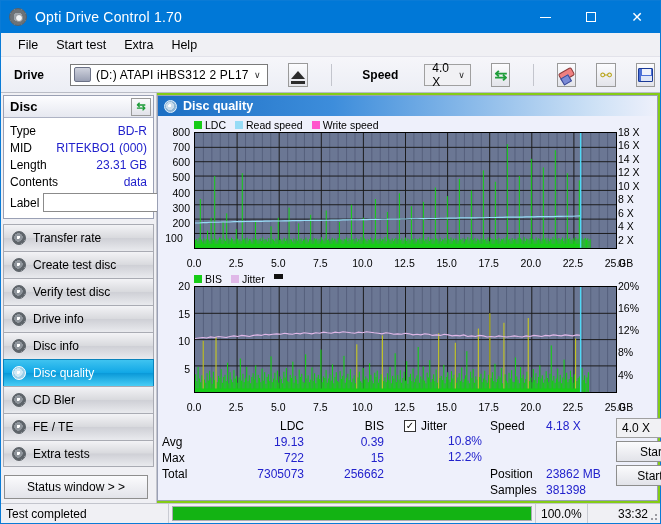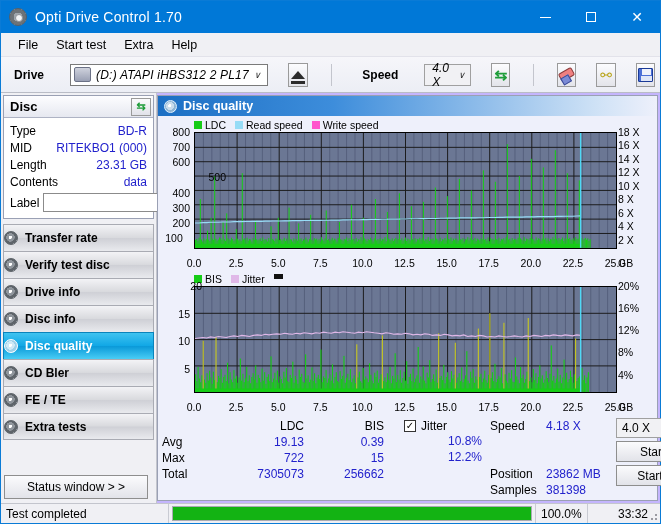--- a/index.html
+++ b/index.html
@@ -8,21 +8,21 @@
     width: 661px; height: 524px;
     font-family: "Liberation Sans", sans-serif;
     font-size: 12px;
     overflow: hidden;
   }
   body { background: #eceffb; }
 
   .window {
     width: 661px; height: 524px;
     position: relative;
-    background: #c4b5fd;
+    background: #84cc16;
     border: 1px solid #0a7bd6;
     display: flex; flex-direction: column;
   }
 
   
   .titlebar {
     height: 32px; background: #0078d7; color: #fff;
     display: flex; align-items: center; flex: none;
     position: relative;
   }
@@ -59,21 +59,21 @@
   .toolbar {
     height: 36px; display: flex; align-items: center; flex: none;
     background: linear-gradient(#f6f6fa, #eceef5);
     padding: 0 5px; gap: 20px;
     border-bottom: 1px solid #b9bcc6;
   }
   .tb-label { font-weight: bold; font-size: 12px; padding: 0 6px 0 8px; }
   .combo {
     height: 22px; background: #fff; border: 1px solid #7a7a7a;
     display: flex; align-items: center; padding: 0 2px 0 3px;
-    font-size: 12px; position: relative; font-style: italic;
+    font-size: 12px; position: relative;
   }
   .combo .caret {
     margin-left: auto; width: 16px; text-align: center; color: #2b2b2b; font-size: 9px;
   }
   .drive-combo { width: 272px; }
   .drive-combo .dtxt { margin-left: 5px; letter-spacing: .2px; }
   .speed-combo { width: 62px; background: #f1f1f4; border: 1px solid #a0a0a0; }
   .speed-combo .stxt { margin-left: 4px; }
   .tbtn {
     width: 26px; height: 24px; border: 1px solid #9a9a9a;
@@ -125,24 +125,24 @@
   .label-btn {
     width: 22px; height: 21px; border: 1px solid #9a9a9a;
     background: linear-gradient(#fbfbfd,#e1e2e9);
     display: flex; align-items: center; justify-content: center;
   }
   .cd-ico { width:13px;height:13px;border-radius:50%;background:radial-gradient(circle,#fff 0 18%,#d8cf4a 19% 60%,#b0a830 61% 100%);border:1px solid #8a842a; }
 
   .navlist { margin: 5px 2px 0 2px; display: flex; flex-direction: column; }
   .navitem {
     height: 27px; display: flex; align-items: center; gap: 7px;
+    padding-left: 8px;
     background: linear-gradient(#f3f3f6 0%, #d9dade 48%, #cfd0d6 52%, #e9eaee 100%);
     border: 1px solid #a9abb3; border-bottom: none;
     font-size: 12px;
-    font-weight: bold;
   }
   .navitem:last-child { border-bottom: 1px solid #a9abb3; }
   .navitem.active {
     background: linear-gradient(#3fc3f0 0%, #12a8e6 48%, #0b9ad9 52%, #49cdf5 100%);
     color: #fff; border-color: #0a83bb;
   }
   .nav-ico {
     width: 14px; height: 14px; border-radius: 50%; flex: none;
     background: radial-gradient(circle at 45% 45%, #ffffff 0 16%, #8f959c 17% 45%, #5e646a 46% 72%, #aeb4ba 73% 100%);
     border: 1px solid #5c6268;
@@ -335,20 +335,24 @@
                 <span class="cd-ico"></span>
               </div>
           </div>
         </div>
       </div>
 
       <div class="navlist">
         <div class="navitem">
           <span class="nav-ico"></span>
           <span>Transfer rate</span>
+        </div>
+        <div class="navitem">
+          <span class="nav-ico"></span>
+          <span>Create test disc</span>
         </div>
         <div class="navitem">
           <span class="nav-ico"></span>
           <span>Verify test disc</span>
         </div>
         <div class="navitem">
           <span class="nav-ico"></span>
           <span>Drive info</span>
         </div>
         <div class="navitem">
@@ -794,21 +798,21 @@
                   <rect x="0" y="116.765" width="385.63599999999997" height="4.235" fill="#16cc16"></rect>
                   <path d="M0.0,94.8L3.9,94.8L7.8,94.4L11.7,94.4L15.6,94.1L19.5,94.1L23.4,94.1L27.3,93.8L31.2,93.8L35.1,93.8L39.0,93.4L42.8,93.4L46.7,93.4L50.6,93.3L54.5,93.3L58.4,93.1L62.3,93.1L66.2,93.1L70.1,92.9L74.0,92.9L77.9,92.8L81.8,92.8L85.7,92.8L89.6,92.6L93.5,92.6L97.4,92.4L101.3,92.4L105.2,92.4L109.1,92.2L113.0,92.2L116.9,92.1L120.8,92.1L124.7,92.1L128.5,92.0L132.4,92.0L136.3,91.8L140.2,91.8L144.1,91.8L148.0,91.6L151.9,91.6L155.8,91.4L159.7,91.4L163.6,91.4L167.5,91.3L171.4,91.3L175.3,91.1L179.2,91.1L183.1,91.1L187.0,90.9L190.9,90.9L194.8,90.8L198.7,90.8L202.6,90.8L206.5,90.6L210.3,90.6L214.2,90.4L218.1,90.4L222.0,90.4L225.9,90.2L229.8,90.2L233.7,90.1L237.6,90.1L241.5,90.1L245.4,89.9L249.3,89.9L253.2,89.7L257.1,89.7L261.0,89.7L264.9,89.5L268.8,89.5L272.7,89.4L276.6,89.4L280.5,89.4L284.4,89.3L288.3,89.3L292.1,89.1L296.0,89.1L299.9,89.1L303.8,88.9L307.7,88.9L311.6,88.7L315.5,88.7L319.4,88.7L323.3,88.6L327.2,88.6L331.1,88.4L335.0,88.4L338.9,88.4L342.8,88.2L346.7,88.2L350.6,88.1L354.5,88.1L358.4,88.1L362.3,87.9L366.2,87.9L370.1,87.7L374.0,87.7L377.8,87.7L381.7,87.5L385.6,87.4" fill="none" stroke="#97dcf6" stroke-width="1.2"></path>
                   <line x1="385.63599999999997" y1="0" x2="385.63599999999997" y2="121" stroke="#4fd8f5" stroke-width="1.4"></line>
                 </svg>
             </div>
             <div id="yl1">
                 <div class="axis-lab" style="left: 0px; width: 32px; text-align: center; top: 115.875px;">100</div>
                 <div class="axis-lab" style="left: 0px; width: 32px; text-align: right; top: 100.75px;">200</div>
                 <div class="axis-lab" style="left: 0px; width: 32px; text-align: right; top: 85.625px;">300</div>
                 <div class="axis-lab" style="left: 0px; width: 32px; text-align: right; top: 70.5px;">400</div>
-                <div class="axis-lab" style="left: 0px; width: 32px; text-align: right; top: 55.375px; margin-left: 36px;">500</div>
+                <div class="axis-lab" style="left: 0px; width: 32px; text-align: right; top: 55.375px;">500</div>
                 <div class="axis-lab" style="left: 0px; width: 32px; text-align: right; top: 40.25px;">600</div>
                 <div class="axis-lab" style="left: 0px; width: 32px; text-align: right; top: 25.125px;">700</div>
                 <div class="axis-lab" style="left: 0px; width: 32px; text-align: right; top: 10px;">800</div>
               </div>
             <div id="yr1">
                 <div class="axis-lab" style="left: 460px; top: 117.556px;">2 X</div>
                 <div class="axis-lab" style="left: 460px; top: 104.111px;">4 X</div>
                 <div class="axis-lab" style="left: 460px; top: 90.6667px;">6 X</div>
                 <div class="axis-lab" style="left: 460px; top: 77.2222px;">8 X</div>
                 <div class="axis-lab" style="left: 460px; top: 63.7778px;">10 X</div>
@@ -1209,21 +1213,21 @@
                   <rect x="392.8480243161094" y="89.91" width="1.0876899696048632" height="21.09" fill="#16cc16"></rect>
                   <rect x="0" y="107.115" width="385.63599999999997" height="3.8850000000000002" fill="#16cc16"></rect>
                   <path d="M0.0,54.4L3.9,53.8L7.8,53.3L11.7,53.8L15.6,52.7L19.5,53.3L23.4,52.2L27.3,52.7L31.2,53.3L35.1,52.2L39.0,51.6L42.8,52.2L46.7,51.1L50.6,51.6L54.5,52.2L58.4,51.1L62.3,50.5L66.2,51.1L70.1,49.9L74.0,50.5L77.9,49.9L81.8,49.4L85.7,49.9L89.6,48.8L93.5,49.4L97.4,49.9L101.3,48.8L105.2,49.4L109.1,48.3L113.0,48.8L116.9,49.4L120.8,48.3L124.7,48.8L128.5,47.7L132.4,48.3L136.3,48.8L140.2,47.7L144.1,48.3L148.0,47.2L151.9,47.7L155.8,48.3L159.7,48.8L163.6,47.7L167.5,48.3L171.4,47.2L175.3,47.7L179.2,48.3L183.1,48.8L187.0,49.4L190.9,48.3L194.8,48.8L198.7,49.9L202.6,49.4L206.5,49.9L210.3,48.8L214.2,49.4L218.1,50.5L222.0,49.9L225.9,50.5L229.8,49.4L233.7,49.9L237.6,51.1L241.5,50.5L245.4,51.1L249.3,49.9L253.2,50.5L257.1,51.6L261.0,51.1L264.9,51.6L268.8,50.5L272.7,52.2L276.6,51.6L280.5,52.2L284.4,51.1L288.3,51.6L292.1,52.7L296.0,52.2L299.9,52.7L303.8,51.6L307.7,52.2L311.6,52.7L315.5,52.2L319.4,51.6L323.3,52.2L327.2,52.7L331.1,51.6L335.0,52.2L338.9,51.1L342.8,51.6L346.7,52.2L350.6,51.1L354.5,51.6L358.4,50.5L362.3,51.1L366.2,51.6L370.1,50.5L374.0,51.1L377.8,51.6L381.7,50.5L385.6,51.1" fill="none" stroke="#e0b8e8" stroke-width="1.2"></path>
                   <line x1="385.63599999999997" y1="0" x2="385.63599999999997" y2="111" stroke="#4fd8f5" stroke-width="1.4"></line>
                 </svg>
             </div>
             <div id="yl2">
                 <div class="axis-lab" style="left: 0px; width: 32px; text-align: right; top: 93.25px;">5</div>
                 <div class="axis-lab" style="left: 0px; width: 32px; text-align: right; top: 65.5px;">10</div>
                 <div class="axis-lab" style="left: 0px; width: 32px; text-align: right; top: 37.75px;">15</div>
-                <div class="axis-lab" style="left: 12px; width: 32px; text-align: right; top: 10px;">20</div>
+                <div class="axis-lab" style="left: 0px; width: 32px; text-align: right; top: 10px;">20</div>
               </div>
             <div id="yr2">
                 <div class="axis-lab" style="left: 460px; top: 98.8px;">4%</div>
                 <div class="axis-lab" style="left: 460px; top: 76.6px;">8%</div>
                 <div class="axis-lab" style="left: 460px; top: 54.4px;">12%</div>
                 <div class="axis-lab" style="left: 460px; top: 32.2px;">16%</div>
                 <div class="axis-lab" style="left: 460px; top: 10px;">20%</div>
               </div>
             <div id="xl2">
                 <div class="axis-lab" style="left: 22px; width: 28px; text-align: center; top: 131px;">0.0</div>

